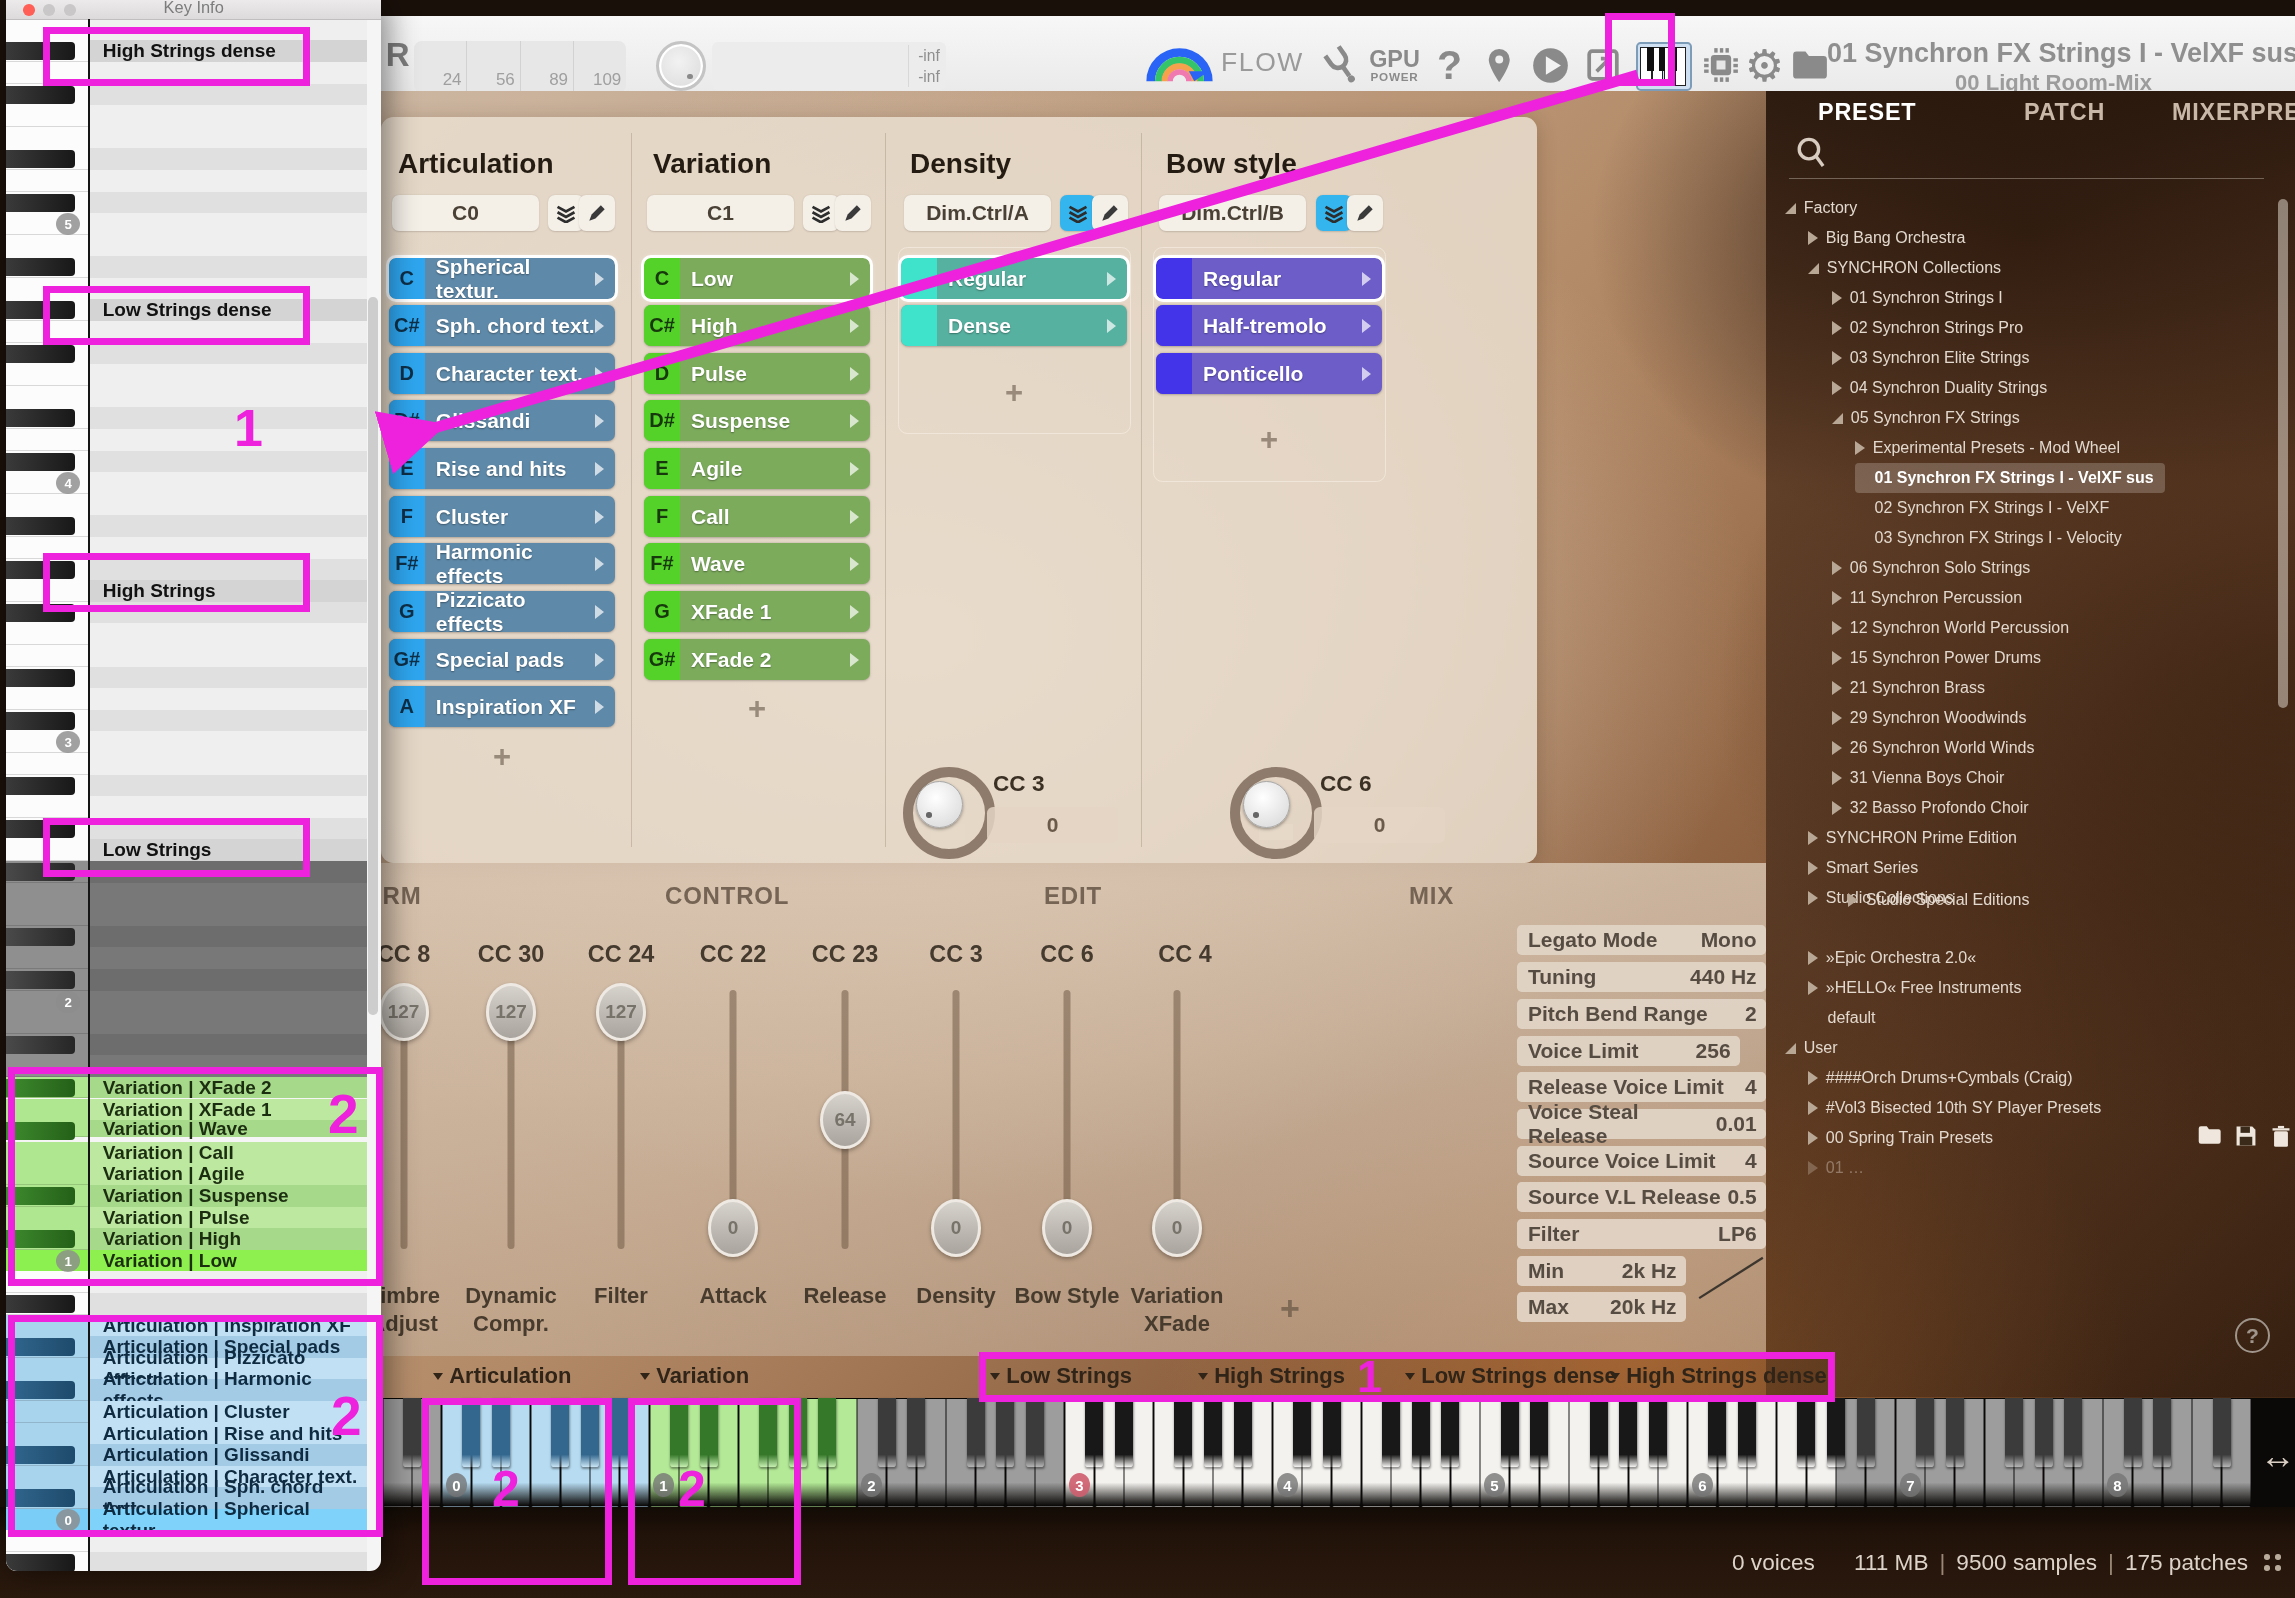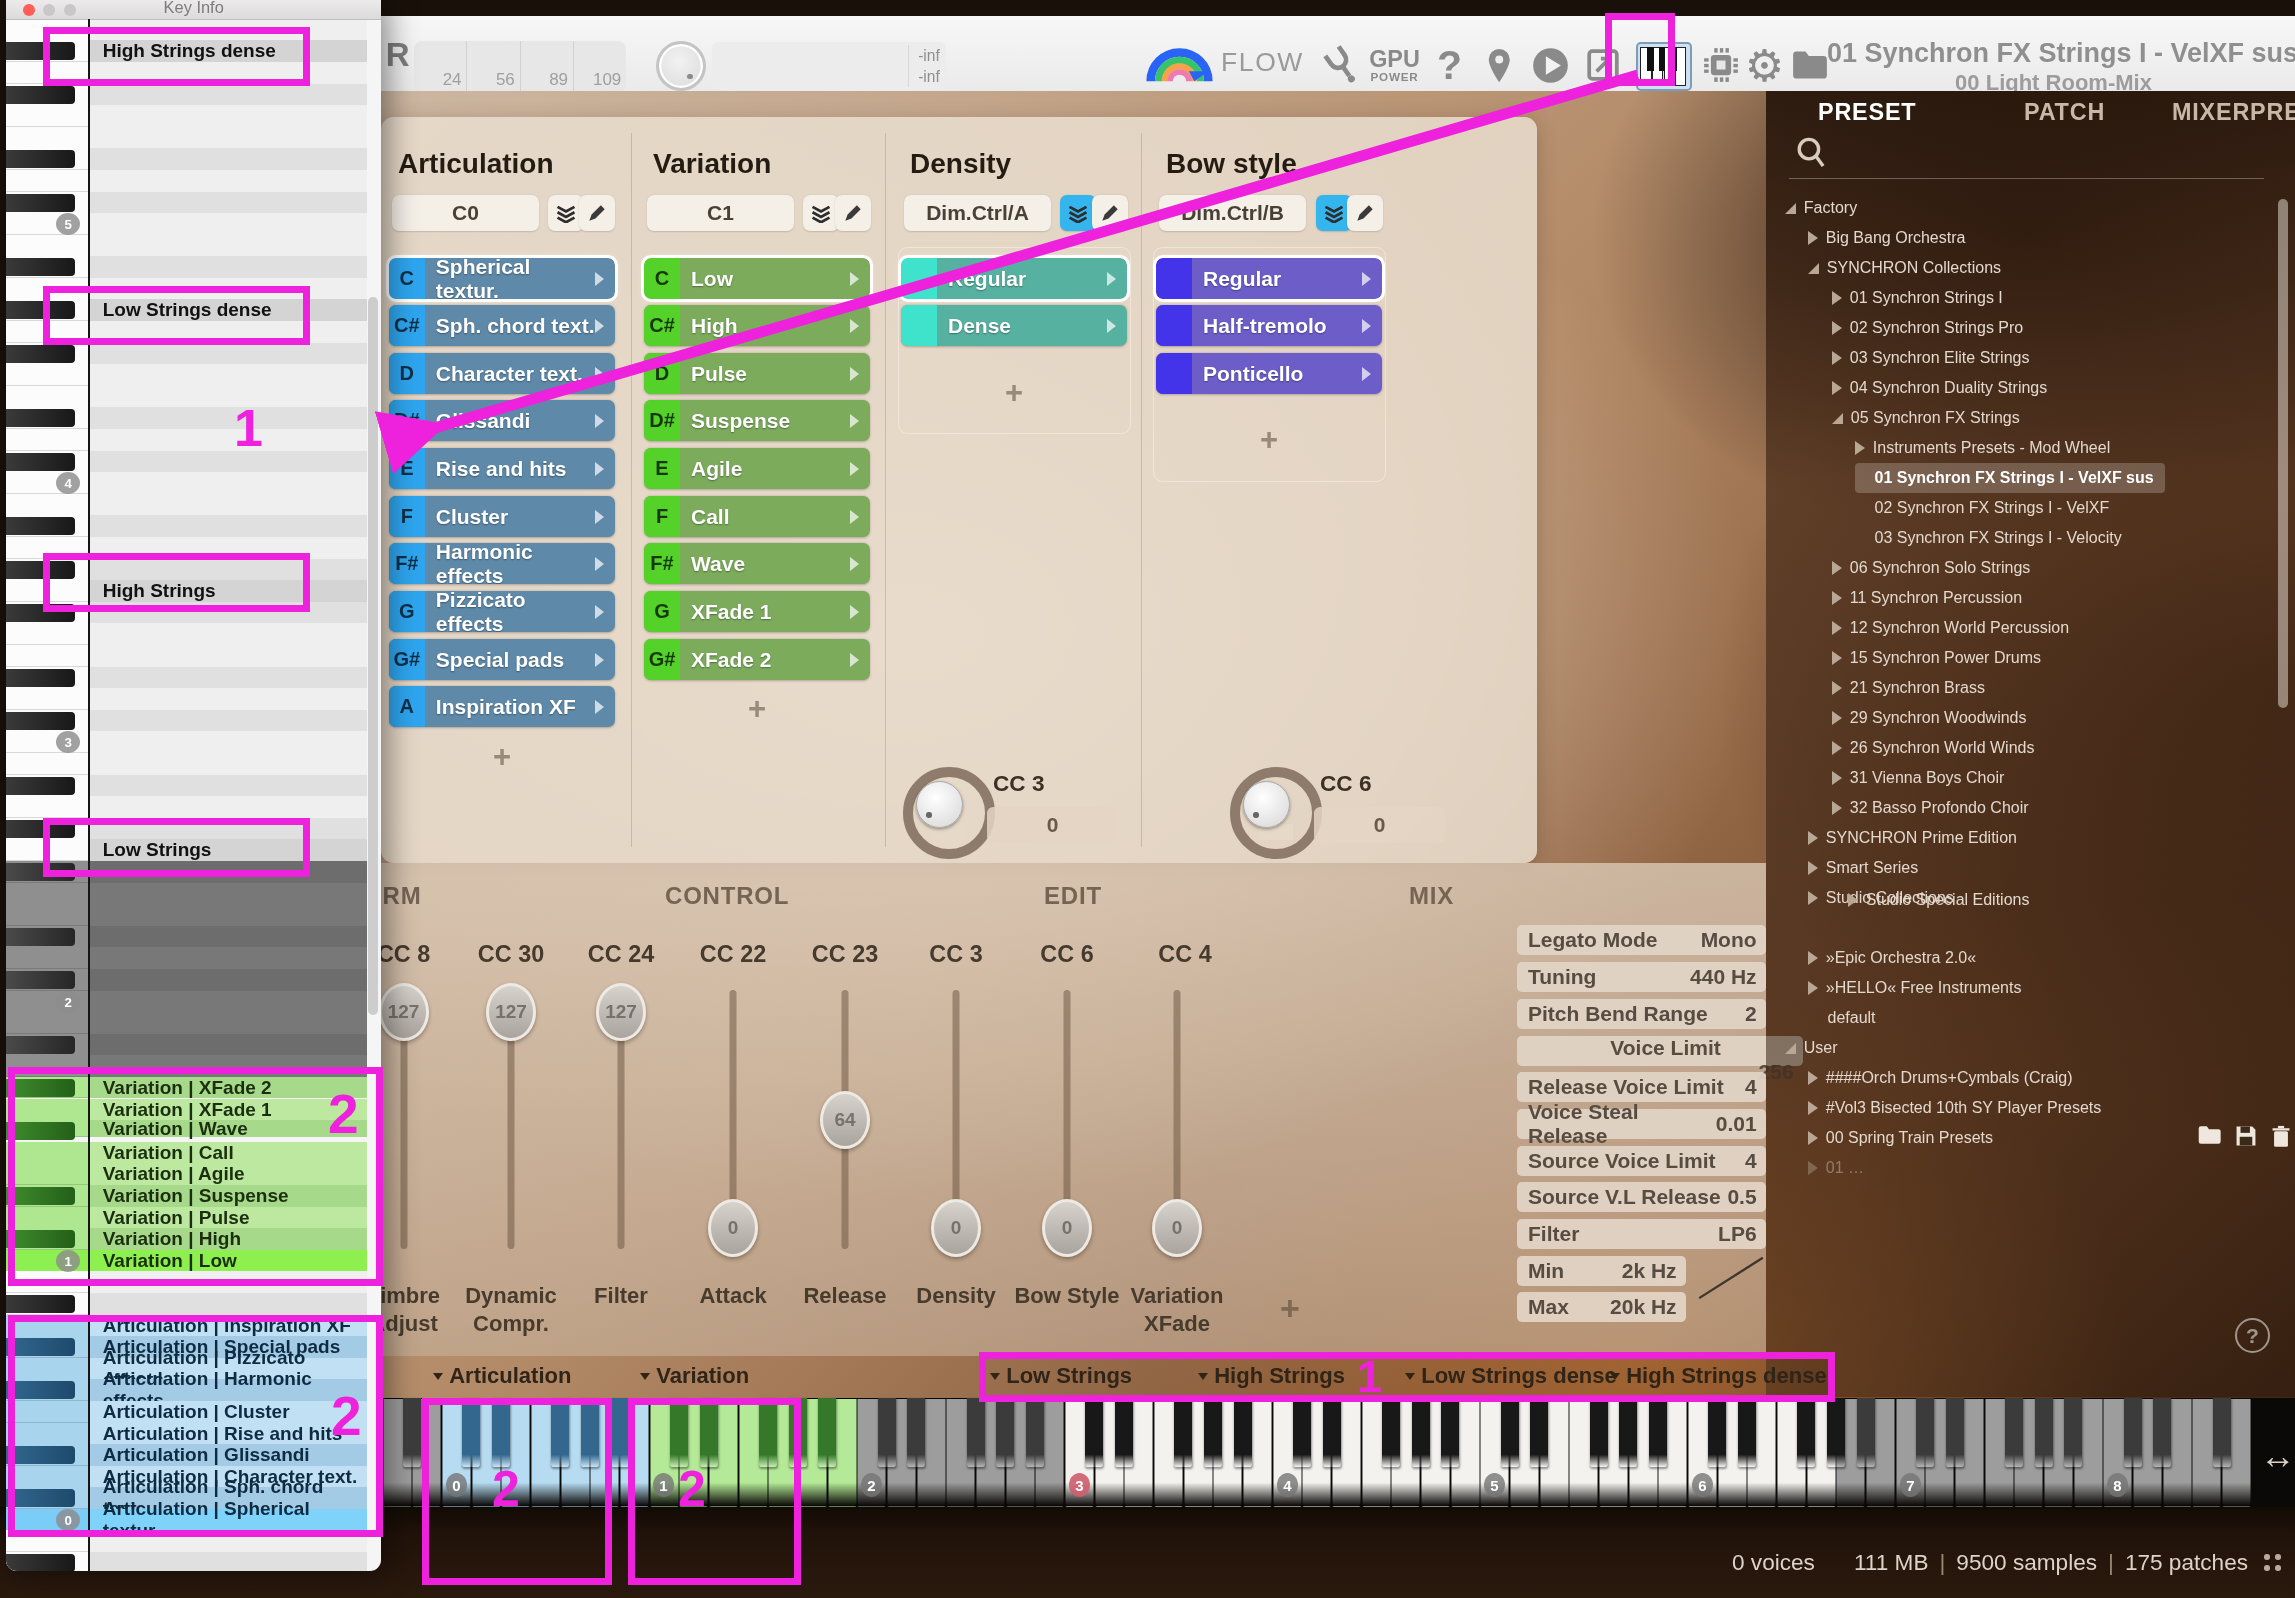--- a/index.html
+++ b/index.html
@@ -529,21 +529,21 @@
         <span>Mono</span>
       </div>
       <div class="set-row" style="left: 1136px; top: 99px; width: 249px;">
         <b>Tuning</b>
         <span>440 Hz</span>
       </div>
       <div class="set-row" style="left: 1136px; top: 136px; width: 249px;">
         <b>Pitch Bend Range</b>
         <span>2</span>
       </div>
-      <div class="set-row" style="left: 1136px; top: 173px; width: 286px; flex-direction: column;">
+      <div class="set-row" style="left: 1136px; top: 173px; width: 223px;">
         <b>Voice Limit</b>
         <span>256</span>
       </div>
       <div class="set-row" style="left: 1136px; top: 209px; width: 249px;">
         <b>Release Voice Limit</b>
         <span>4</span>
       </div>
       <div class="set-row" style="left: 1136px; top: 246px; width: 249px;">
         <b>Voice Steal Release</b>
         <span>0.01</span>
@@ -612,21 +612,21 @@
       <div class="tree-row" style="left: 66px; top: 282px; padding-right: 11px;">
         <div class="tw-c"></div>
         <span>04 Synchron Duality Strings</span>
       </div>
       <div class="tree-row" style="left: 66px; top: 312px; padding-right: 11px;">
         <div class="tw-o"></div>
         <span>05 Synchron FX Strings</span>
       </div>
       <div class="tree-row" style="left: 89px; top: 342px; padding-right: 11px;">
         <div class="tw-c"></div>
-        <span>Instruments Presets - Mod Wheel</span>
+        <span>Experimental Presets - Mod Wheel</span>
       </div>
       <div class="tree-row sel" style="left: 89px; top: 372px; padding-right: 11px;">
         <div class="tw-n"></div>
         <span>01 Synchron FX Strings I - VelXF sus</span>
       </div>
       <div class="tree-row" style="left: 89px; top: 402px; padding-right: 11px;">
         <div class="tw-n"></div>
         <span>02 Synchron FX Strings I - VelXF</span>
       </div>
       <div class="tree-row" style="left: 89px; top: 432px; padding-right: 11px;">

